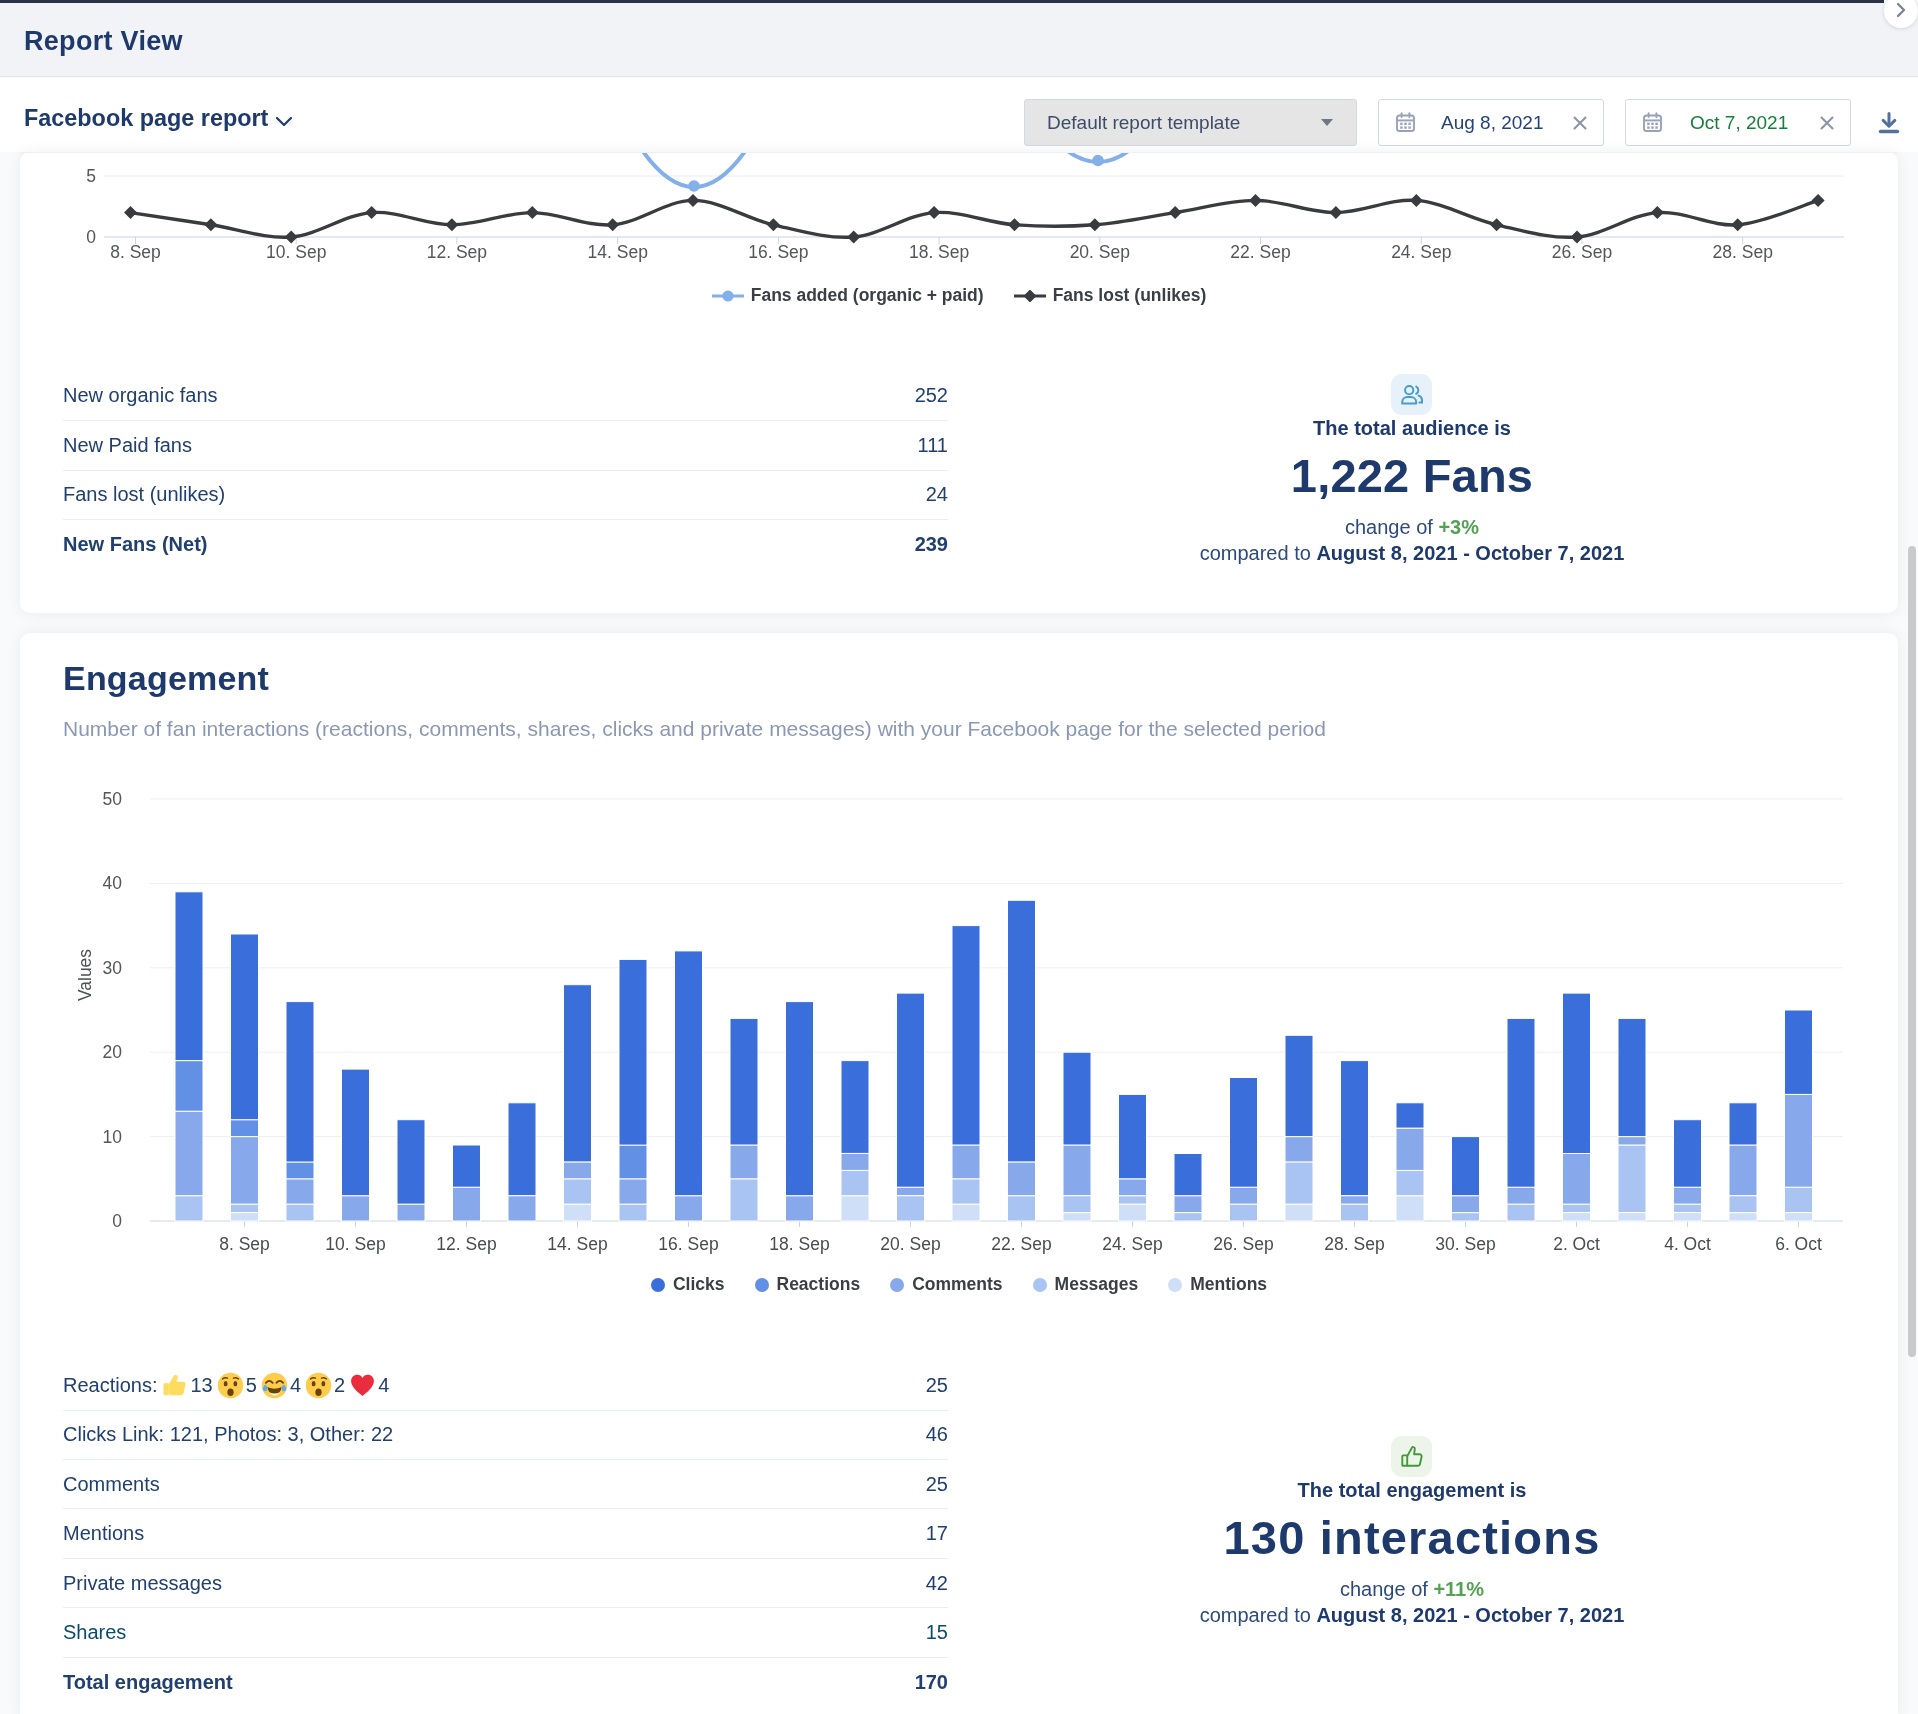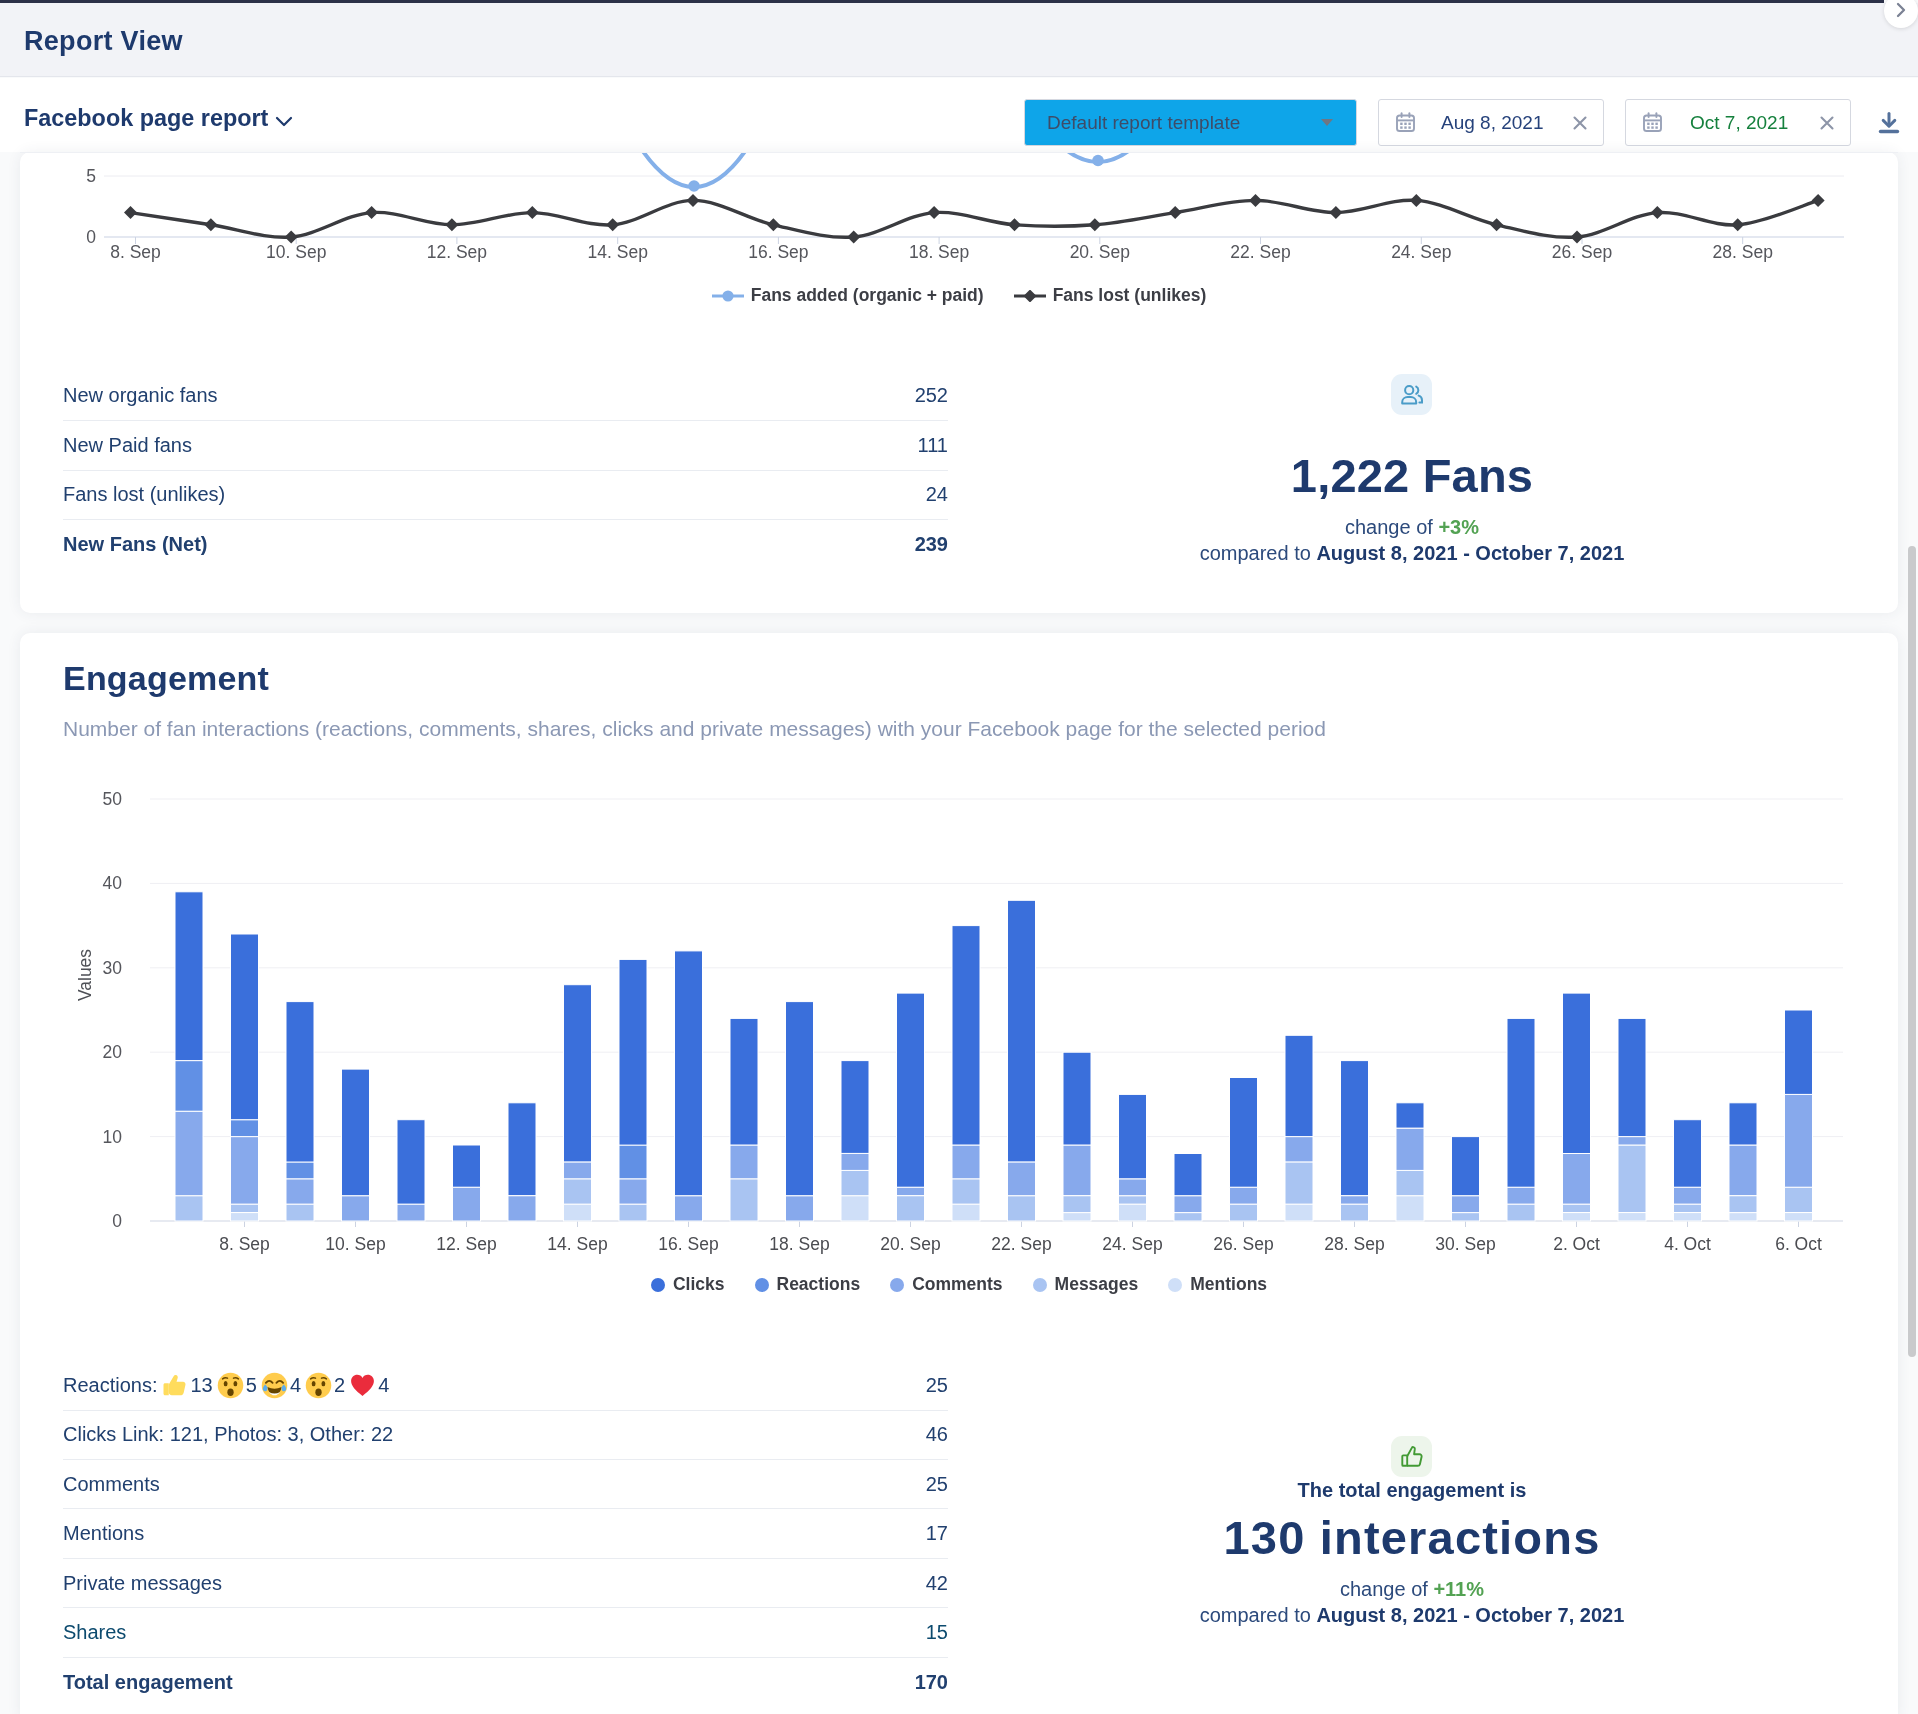--- a/index.html
+++ b/index.html
@@ -19,21 +19,21 @@
       <path d="M5 2 l6 6 -6 6" stroke="#7b8294" stroke-width="2.3" fill="none" stroke-linecap="round" stroke-linejoin="round"></path>
     </svg>
 
 <div style="position:absolute;left:0;top:78px;width:1918px;height:74px;background:#ffffff;"></div>
 
 <div style="position:absolute;left:24px;top:105px;font-size:23.4px;font-weight:bold;color:#1e3a6d;">Facebook page report</div>
 <svg style="position:absolute;left:274px;top:114px;" width="20" height="16" viewBox="0 0 20 16">
       <path d="M3 4 l7 7 7-7" stroke="#1e3a6d" stroke-width="2.2" fill="none" stroke-linecap="round" stroke-linejoin="round"></path>
     </svg>
 
-<div style="position:absolute;left:1024px;top:99px;width:333px;height:47px;background:#0ea5e9;border:1px solid #d5d8e0;border-radius:3px;display:flex;align-items:center;padding:0 22px;font-size:19px;color:#3e4c68;">Default report template
+<div style="position:absolute;left:1024px;top:99px;width:333px;height:47px;background:#e5e5e5;border:1px solid #d5d8e0;border-radius:3px;display:flex;align-items:center;padding:0 22px;font-size:19px;color:#3e4c68;">Default report template
 <svg style="margin-left:auto;" width="14" height="9" viewBox="0 0 14 9">
         <path d="M1 1 L7 8 L13 1 z" fill="#6f7684"></path>
       </svg></div>
 
 <div style="position:absolute;left:1378px;top:99px;width:226px;height:47px;background:#fff;border:1px solid #d5d8e0;border-radius:3px;display:flex;align-items:center;padding:0 15px;">
 <svg width="23" height="23" viewBox="0 0 23 23" fill="none">
 <rect x="3" y="4.5" width="17" height="15.5" rx="2.6" stroke="#99a2b8" stroke-width="1.9"></rect>
 <line x1="3.5" y1="9.4" x2="19.5" y2="9.4" stroke="#99a2b8" stroke-width="1.9"></line>
 <line x1="7.6" y1="2.2" x2="7.6" y2="6" stroke="#99a2b8" stroke-width="1.9" stroke-linecap="round"></line>
 <line x1="15.4" y1="2.2" x2="15.4" y2="6" stroke="#99a2b8" stroke-width="1.9" stroke-linecap="round"></line>
@@ -169,20 +169,21 @@
           <span>239</span>
         </div>
     <div style="position:absolute;left:1391px;top:374px;width:41px;height:41px;border-radius:11px;background:#e7f1f9;display:flex;align-items:center;justify-content:center;">
           <svg width="26" height="26" viewBox="0 0 26 26" fill="none">
 <circle cx="10.2" cy="8.2" r="4.1" stroke="#4a9cc8" stroke-width="2"></circle>
 <path d="M17.2 4.6 a4.1 4.1 0 0 1 0 7.2" stroke="#4a9cc8" stroke-width="2" stroke-linecap="round"></path>
 <path d="M3.2 21.4 v-1.2 c0-3.1 2.6-5.1 5.4-5.1 h3.2 c2.8 0 5.4 2 5.4 5.1 v1.2 z" stroke="#4a9cc8" stroke-width="2" stroke-linejoin="round"></path>
 <path d="M19.6 13.6 c2 0.6 3.4 2.3 3.4 4.6 v2.2 h-2.6" stroke="#4a9cc8" stroke-width="2" stroke-linecap="round"></path>
 </svg>
         </div>
+<div style="position:absolute;left:1062px;top:417px;width:700px;text-align:center;font-size:20px;font-weight:bold;color:#1e3a6d;">The total audience is</div>
 <div style="position:absolute;left:1062px;top:448px;width:700px;text-align:center;font-size:47px;font-weight:bold;color:#1e3a6d;letter-spacing:0.2px;">1,222 Fans</div>
 <div style="position:absolute;left:1062px;top:516px;width:700px;text-align:center;font-size:20px;color:#2c4a7c;">change of <b style="color:#53a253;">+3%</b></div>
 <div style="position:absolute;left:1062px;top:542px;width:700px;text-align:center;font-size:20px;color:#2c4a7c;">compared to <b style="color:#1e3a6d;">August 8, 2021 - October 7, 2021</b></div>
   </div>
 </div>
 
 <div style="position:absolute;left:20px;top:633px;width:1878px;height:1090px;background:#fff;border-radius:10px;box-shadow:0 0 14px rgba(50,60,90,0.08);"></div>
 <div style="position:absolute;left:20px;top:633px;width:1878px;height:1081px;overflow:hidden;">
   <div style="position:absolute;left:-20px;top:-633px;width:1634px;height:1714px;">
     <div style="position:absolute;left:63px;top:659px;font-size:34px;font-weight:bold;color:#1e3a6d;letter-spacing:0.2px;">Engagement</div>

